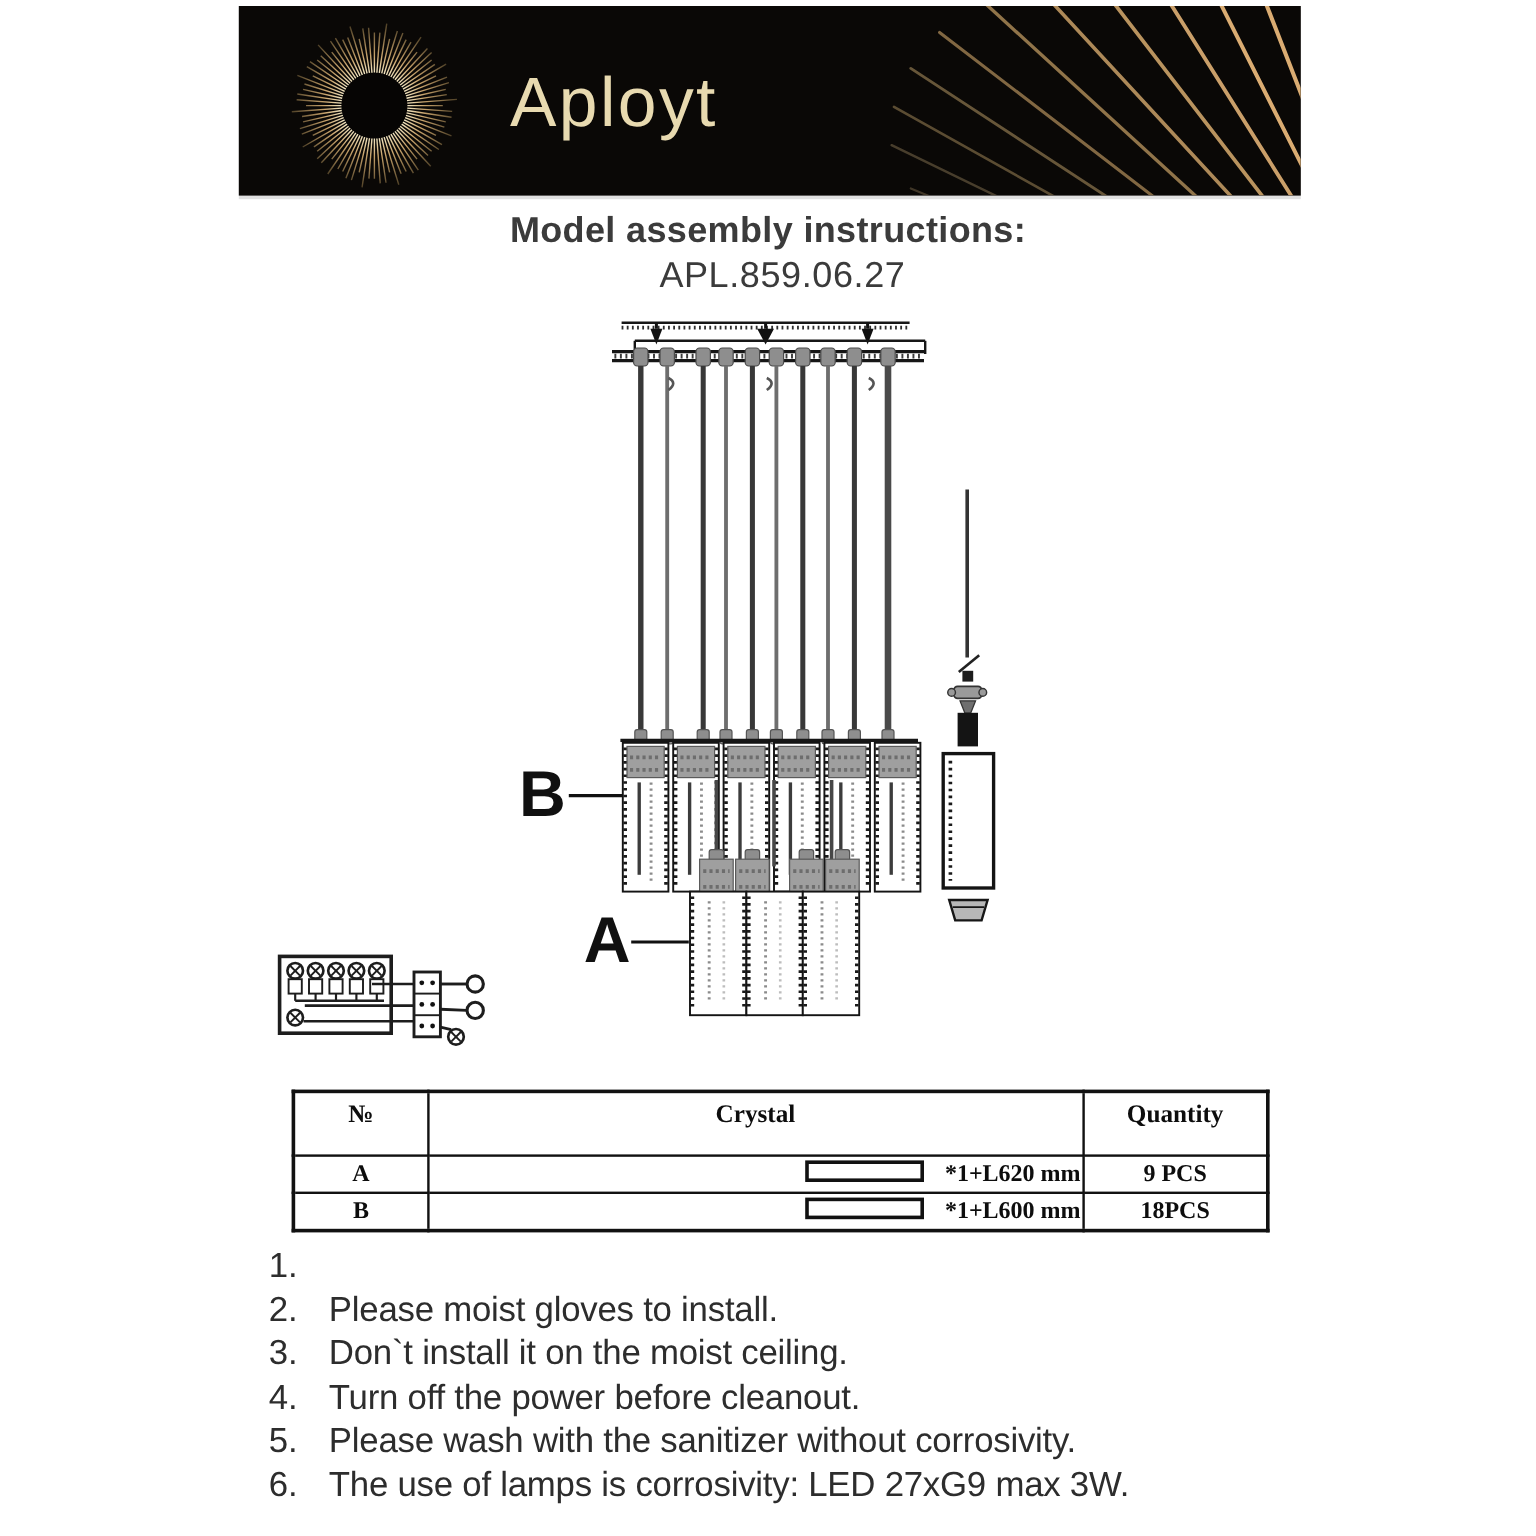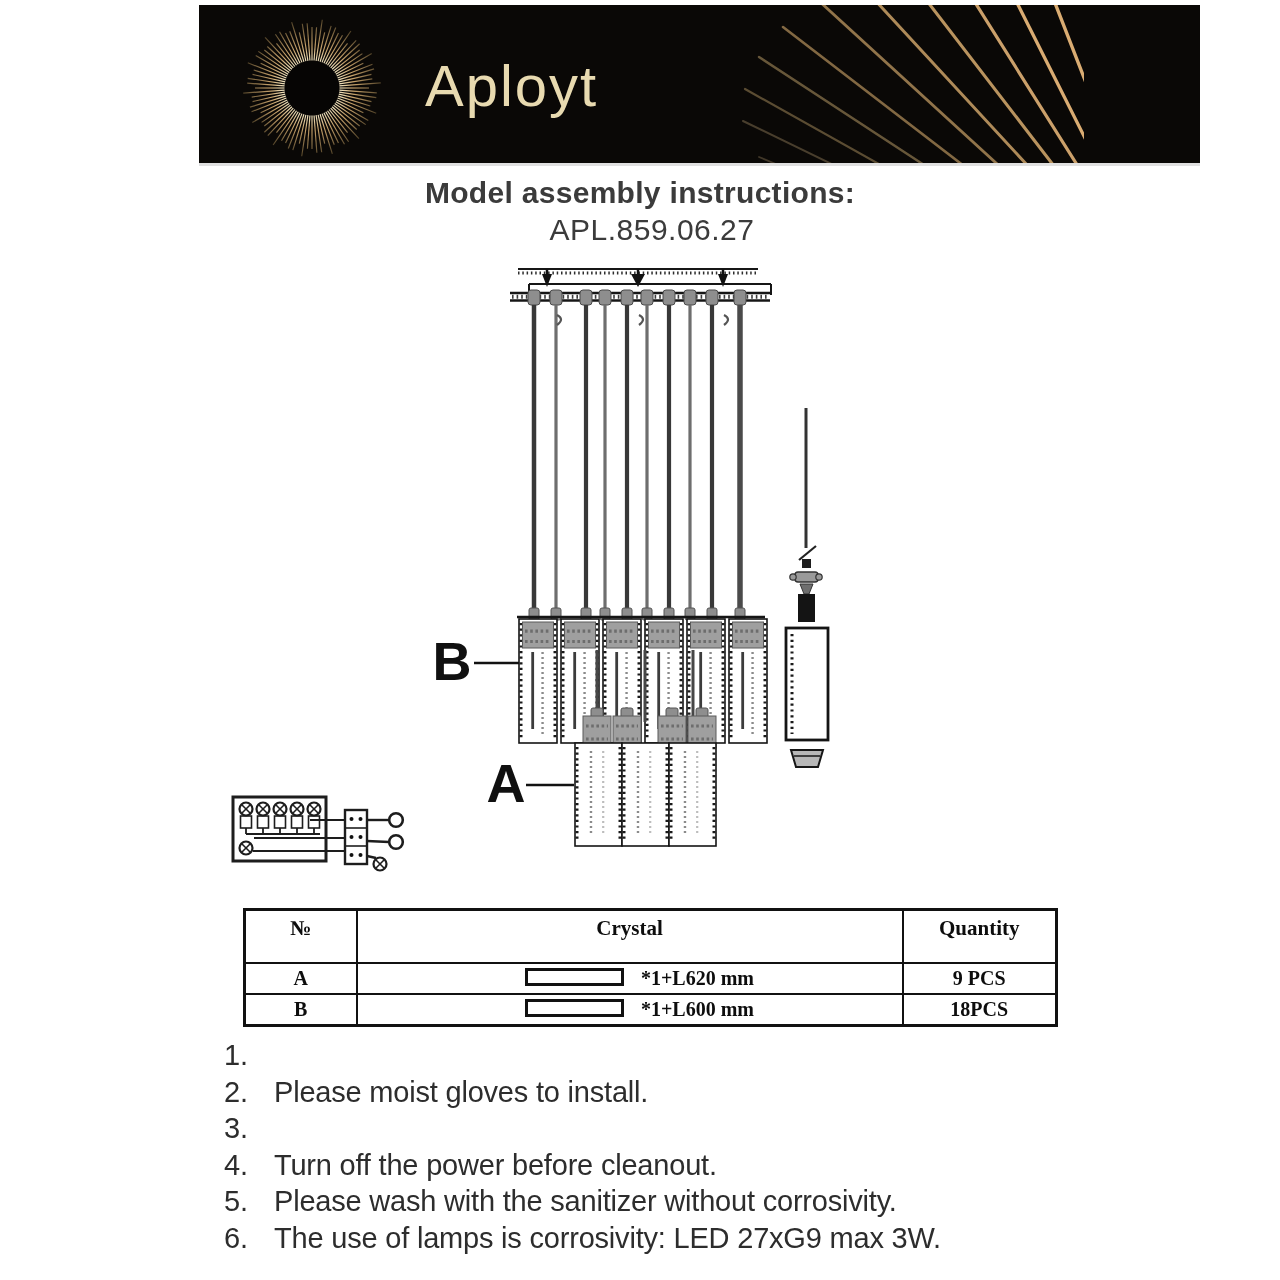--- a/index.html
+++ b/index.html
@@ -1,20 +1,20 @@
 <!DOCTYPE html>
 <html><head>
 <meta charset="utf-8">
 <style>
   html,body{margin:0;padding:0;background:#ffffff;}
   .page{position:relative;width:1280px;height:1280px;background:#ffffff;overflow:hidden;
         font-family:"Liberation Sans",sans-serif;}
 
   
-  .banner{position:absolute;left:199px;top:5px;width:1001px;height:158px;
+  .banner{position:absolute;left:199px;top:5px;width:885px;height:158px;
           background:#0a0806;overflow:hidden;box-shadow:0 3px 0 rgba(0,0,0,.12);}
   .banner-svg{position:absolute;left:0;top:0;width:885px;height:158px;display:block;}
   .brand{position:absolute;left:226px;top:52px;font-size:58px;line-height:1;
          color:#e8dab0;letter-spacing:2px;font-weight:400;}
 
   
   .title{position:absolute;left:0;top:176px;width:100%;text-align:center;
          font-size:30px;color:#3b3b3b;font-weight:700;letter-spacing:.3px;}
   .model{position:absolute;left:0;top:213px;width:100%;text-align:center;
          font-size:30px;color:#3b3b3b;font-weight:500;letter-spacing:.5px;padding-left:12px;}
@@ -24,21 +24,21 @@
   .big-label{font-family:"Liberation Sans",sans-serif;font-weight:800;font-size:54px;fill:#101010;}
 
   
   .parts{position:absolute;left:243px;top:908px;width:812px;border-collapse:collapse;
          font-family:"Liberation Serif",serif;color:#0d0d0d;table-layout:fixed;}
   .parts th,.parts td{border:2px solid #111;}
   .parts{border:3px solid #111;}
   .parts th{height:45px;vertical-align:top;padding-top:5px;font-size:21px;font-weight:bold;text-align:center;}
   .parts td{height:27px;font-size:20px;font-weight:bold;vertical-align:middle;}
   td.c-no,td.c-qty{text-align:center;}
-  td.c-crystal{text-align:center;padding-left:21px;}
+  td.c-crystal{text-align:right;padding-left:21px;}
   .rect-icon{display:inline-block;width:93px;height:12px;border:3px solid #111;
              margin-right:17px;vertical-align:-1px;background:#fff;}
 
   
   .instructions{position:absolute;left:224px;top:1040px;width:860px;
                 font-size:29px;color:#2d2d2d;letter-spacing:-.2px;}
   .instr{display:flex;height:36.5px;align-items:flex-start;line-height:31px;}
   .instr .num{width:50px;flex:none;}
 </style>
 </head>
@@ -404,20 +404,21 @@
   <div class="instructions">
     <div class="instr">
       <span class="num">1.</span>
     </div>
     <div class="instr">
       <span class="num">2.</span>
       <span class="txt">Please moist gloves to install.</span>
     </div>
     <div class="instr">
       <span class="num">3.</span>
+      <span class="txt">Don`t install it on the moist ceiling.</span>
     </div>
     <div class="instr">
       <span class="num">4.</span>
       <span class="txt">Turn off the power before cleanout.</span>
     </div>
     <div class="instr">
       <span class="num">5.</span>
       <span class="txt">Please wash with the sanitizer without corrosivity.</span>
     </div>
     <div class="instr">

